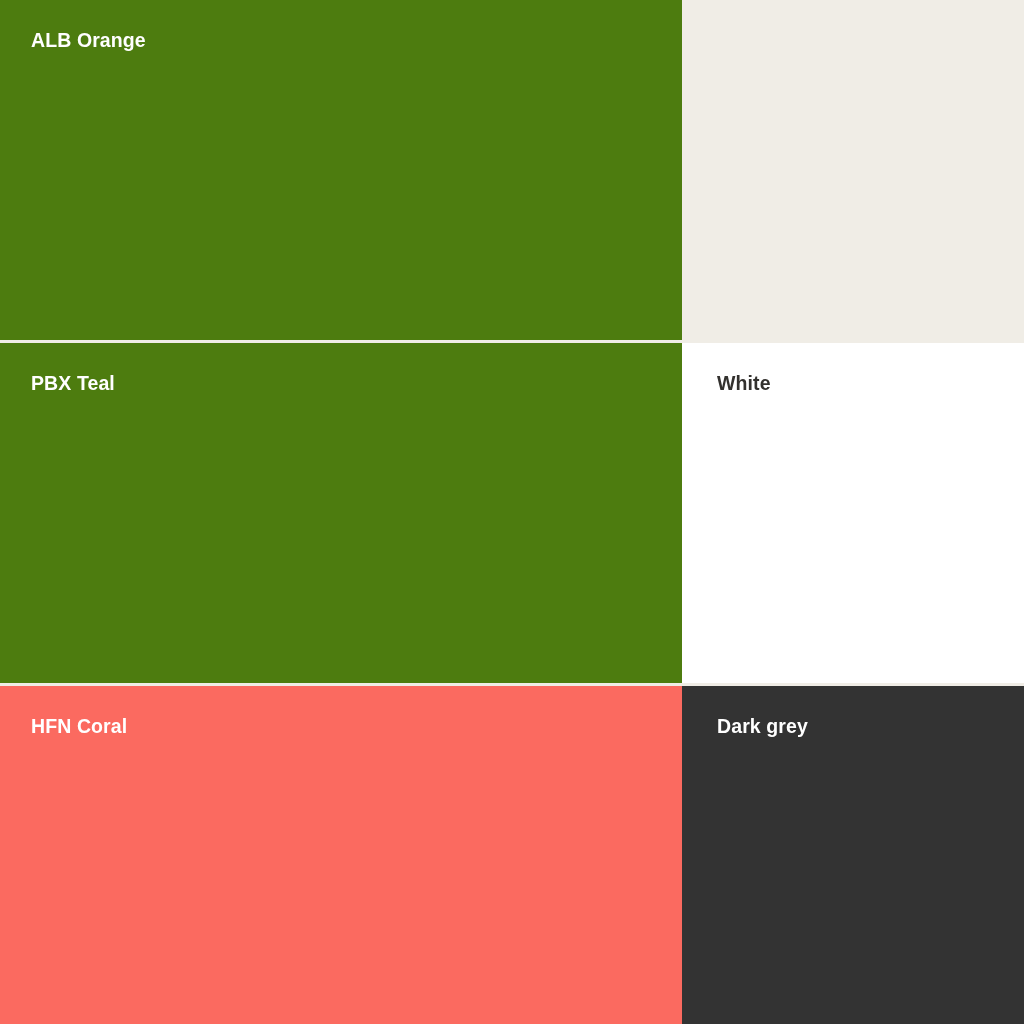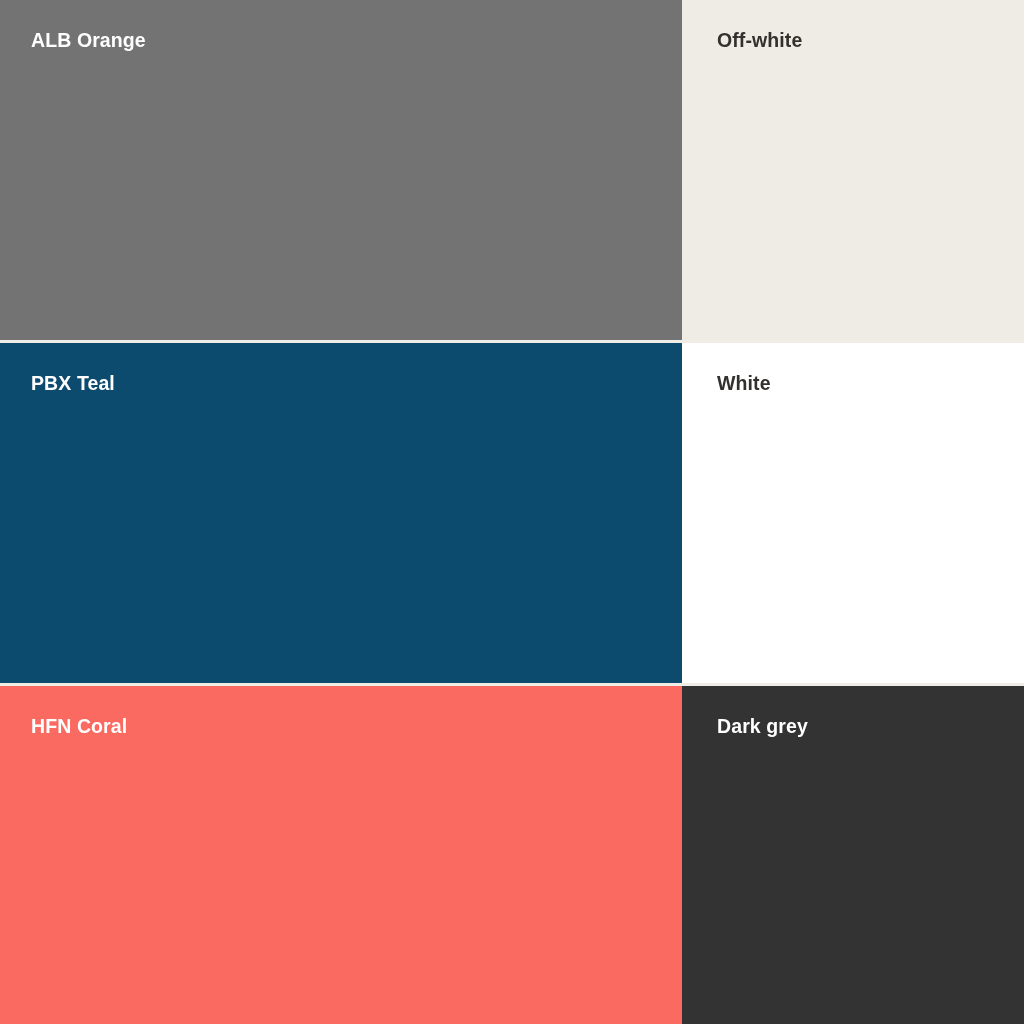--- a/index.html
+++ b/index.html
@@ -50,29 +50,26 @@
   .row-2 { top: 343px; height: 340px; }
   .row-3 { top: 686px; height: 338px; }
 
   
 </style>
 </head>
 <body style="background-color: rgb(240, 237, 230);">
 
 <div id="palette" style="background-color: rgb(240, 237, 230);">
 
-  <div class="swatch col-left row-1" style="background-color: #737373;">
+  <div class="swatch col-left row-1" style="background-color: #4d7c0f;">
     <span class="swatch-label" style="color: rgb(255, 255, 255);">ALB Orange</span>
   </div>
 
-  <div class="swatch col-right row-1" style="background-color: rgb(239, 236, 229);">
-    <span class="swatch-label" style="color: rgb(51, 49, 46);">Off-white</span>
-  </div>
 
-  <div class="swatch col-left row-2" style="background-color: #0c4a6e;">
+  <div class="swatch col-left row-2" style="background-color: #4d7c0f;">
     <span class="swatch-label" style="color: rgb(255, 255, 255);">PBX Teal</span>
   </div>
 
   <div class="swatch col-right row-2" style="background-color: #ffffff;">
     <span class="swatch-label" style="color: rgb(51, 49, 46);">White</span>
   </div>
 
   <div class="swatch col-right row-3" style="background-color: rgb(51, 51, 51);">
     <span class="swatch-label" style="color: rgb(255, 255, 255);">Dark grey</span>
   </div>

